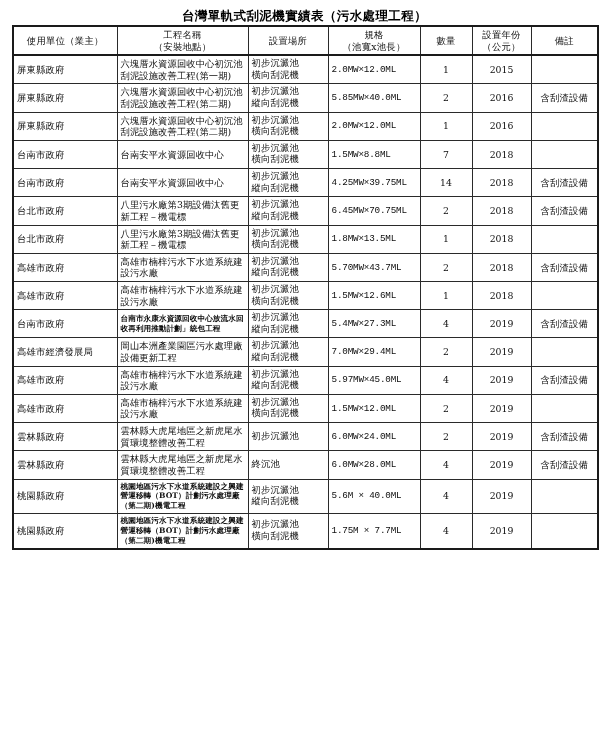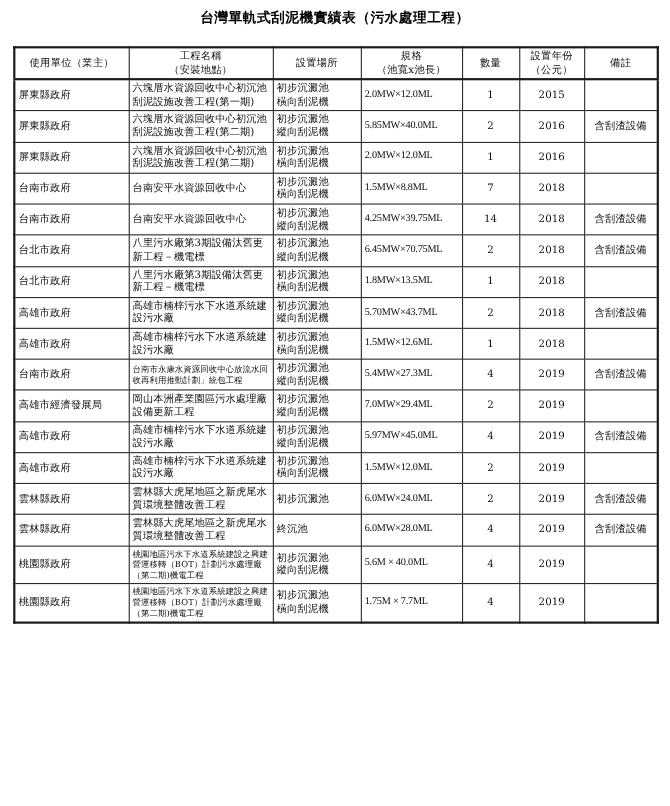--- a/index.html
+++ b/index.html
@@ -27,21 +27,21 @@
     font-weight: bold;
     letter-spacing: 0.4px;
     padding-top: 8px;
     padding-bottom: 6px;
     color: #000;
     white-space: nowrap;
   }
   .table-wrap {
     position: absolute;
     left: 12px;
-    top: 42px;
+    top: 25px;
     width: 489px;
   }
   table.perf {
     border-collapse: collapse;
     width: 585px;
     table-layout: fixed;
     border: 2px solid #1a1a1a;
   }
   table.perf td, table.perf th {
     border: 1px solid #2a2a2a;
@@ -78,31 +78,31 @@
     font-family: "DejaVu Serif", "Liberation Serif", serif;
     letter-spacing: 0.2px;
     margin-left: 20px;
   }
   td.proj {
     text-align: left;
     padding-left: 4px;
     font-family: "DejaVu Serif", "Liberation Serif", serif;
     letter-spacing: 0.1px;
   }
-  td.proj.small { font-size: 7.6px; line-height: 1.3; }
+  td.proj.small { font-size: 7.6px; line-height: 1.3; font-weight: bold; }
   td.place {
     text-align: left;
     padding-left: 5px;
     font-family: Liberation Sans, sans-serif;
     letter-spacing: 0.2px;
   }
   td.spec {
     text-align: left;
     padding-left: 5px;
-    font-family: Liberation Serif, serif;
+    font-family: Liberation Mono, monospace;
     font-size: 9.6px;
     font-weight: bold;
     letter-spacing: -0.2px;
   }
   td.qty, td.year {
     text-align: center;
     font-family: "DejaVu Serif", "Liberation Serif", serif;
     font-size: 9.8px;
   }
   td.note {

